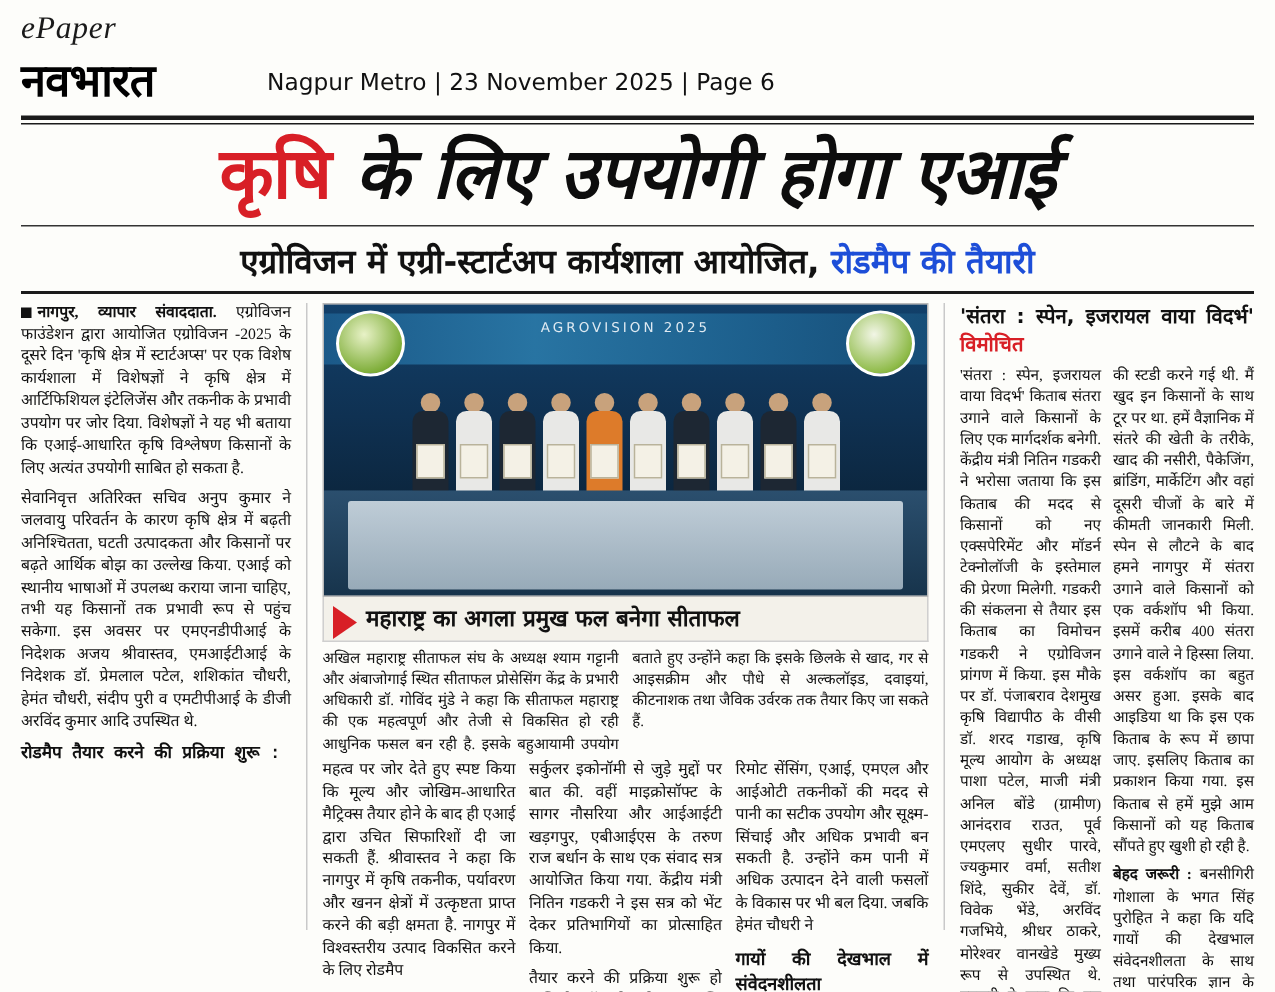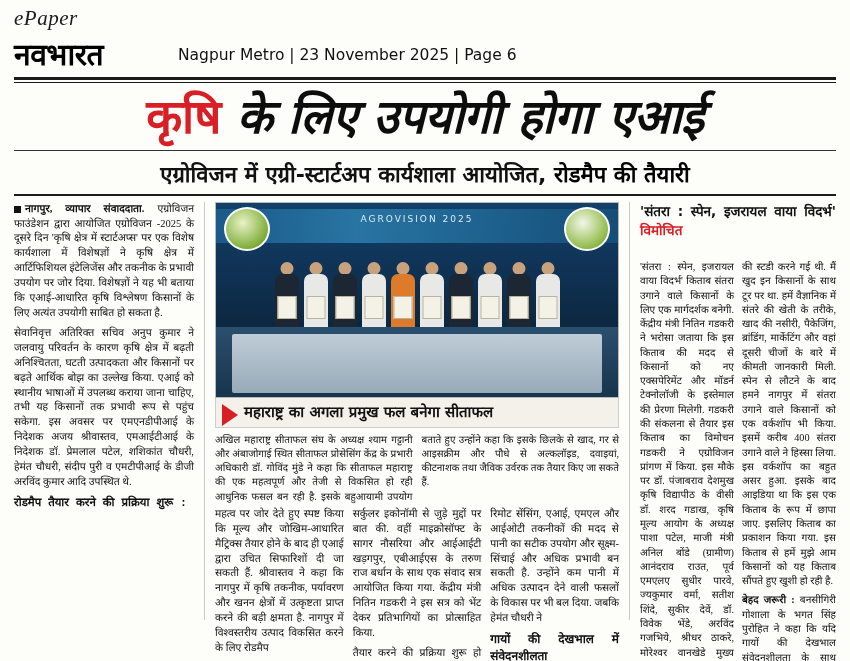--- a/index.html
+++ b/index.html
@@ -53,21 +53,21 @@
   .headline .blk{color:#0d0d0d;font-style:italic;}
   .rule-thin2{height:1px;background:#333;margin:6px 0 0 0;}
   .subhead{
     text-align:center;
     font-family:"DejaVu Sans", sans-serif;
     font-weight:bold;
     font-size:22px;
     margin:7px 0 6px 0;
     color:#111;
   }
-  .subhead .red{color:#000000;}
+  .subhead .red{color:#1d4ed8;}
   .rule-thick2{height:2px;background:#1b1b1b;margin:4px 0 6px 0;}
 
   
   .content{
     display:flex;
     gap:10px;
     height:418px;
   }
   .col{font-size:10.5px;line-height:1.42;text-align:justify;}
   .col1{width:180px;flex:0 0 180px;}
@@ -121,21 +121,21 @@
     font-family:"DejaVu Sans", sans-serif;font-weight:bold;font-size:15px;color:#111;padding-left:12px;
   }
   .arrow-red{
     float:left;width:0;height:0;border-top:11px solid transparent;border-bottom:11px solid transparent;
     border-left:16px solid #d81f26;margin:2px 6px 2px 0;
   }
   .twocol{column-count:2;column-gap:9px;font-size:10px;line-height:1.42;text-align:justify;}
   .threecol{column-count:3;column-gap:9px;font-size:10.5px;line-height:1.42;text-align:justify;}
   .col3 .head3{
     font-family:"DejaVu Sans", sans-serif;font-weight:bold;font-size:13.5px;
-    margin:0 0 20px 0;color:#111;
+    margin:0 0 4px 0;color:#111;
   }
   .col3 .head3 .red{color:#d81f26;}
   .twocol-3{column-count:2;column-gap:8px;font-size:10.2px;line-height:1.4;text-align:justify;}
   .subhead-small{
     font-family:"DejaVu Sans", sans-serif;font-weight:bold;font-size:12px;margin:5px 0 3px 0;
   }
 </style>
 </head>
 <body>
 

